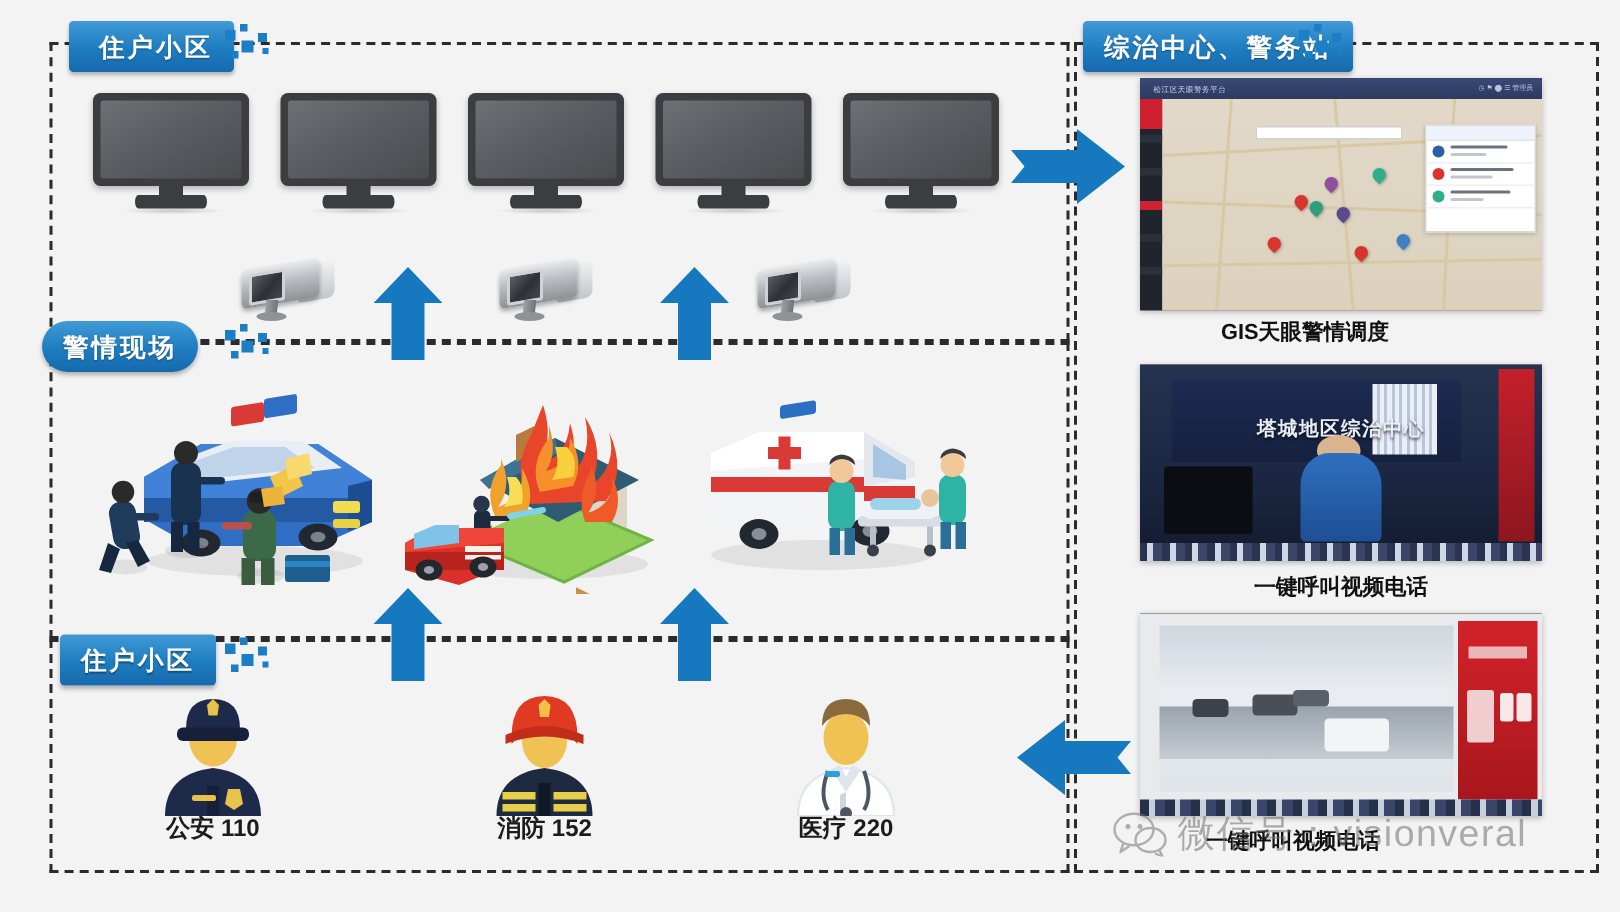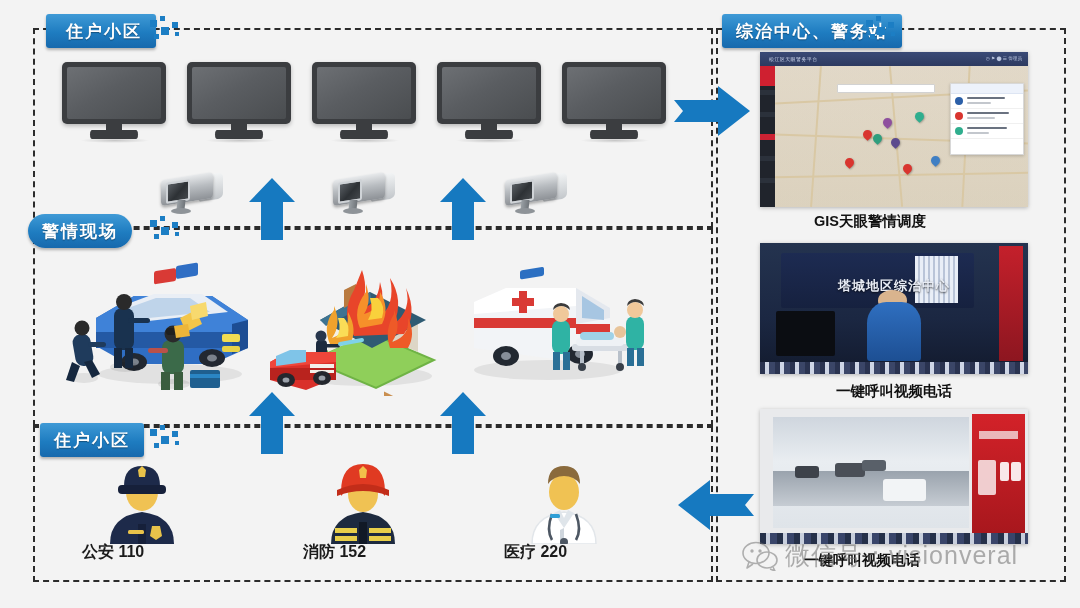--- a/index.html
+++ b/index.html
@@ -56,21 +56,21 @@
 
   
   .arrow{position:absolute;}
   .arrow svg{display:block;}
 
   
   .scene{position:absolute;}
 
   
   .avatar{position:absolute;width:96px;height:92px;}
-  .caption{position:absolute;font-size:16px;font-weight:bold;color:#1b1b1b;}
+  .caption{position:absolute;text-align:center;font-size:16px;font-weight:bold;color:#1b1b1b;}
 
   
   .shot{position:absolute;box-shadow:0 1px 4px rgba(0,0,0,.25);overflow:hidden;background:#222;}
   .shot-cap{position:absolute;text-align:center;font-size:14.5px;font-weight:bold;color:#111;width:100%;}
 
   
   .gis{position:absolute;left:0;top:0;right:0;bottom:0;background:#fff;}
   .gis-top{position:absolute;left:0;top:0;right:0;height:14px;
     background:linear-gradient(180deg,#3a4a76,#2d3a60);}
   .gis-top .gt{position:absolute;left:9px;top:4px;font-size:5px;color:#cfd8ee;letter-spacing:.4px;}

